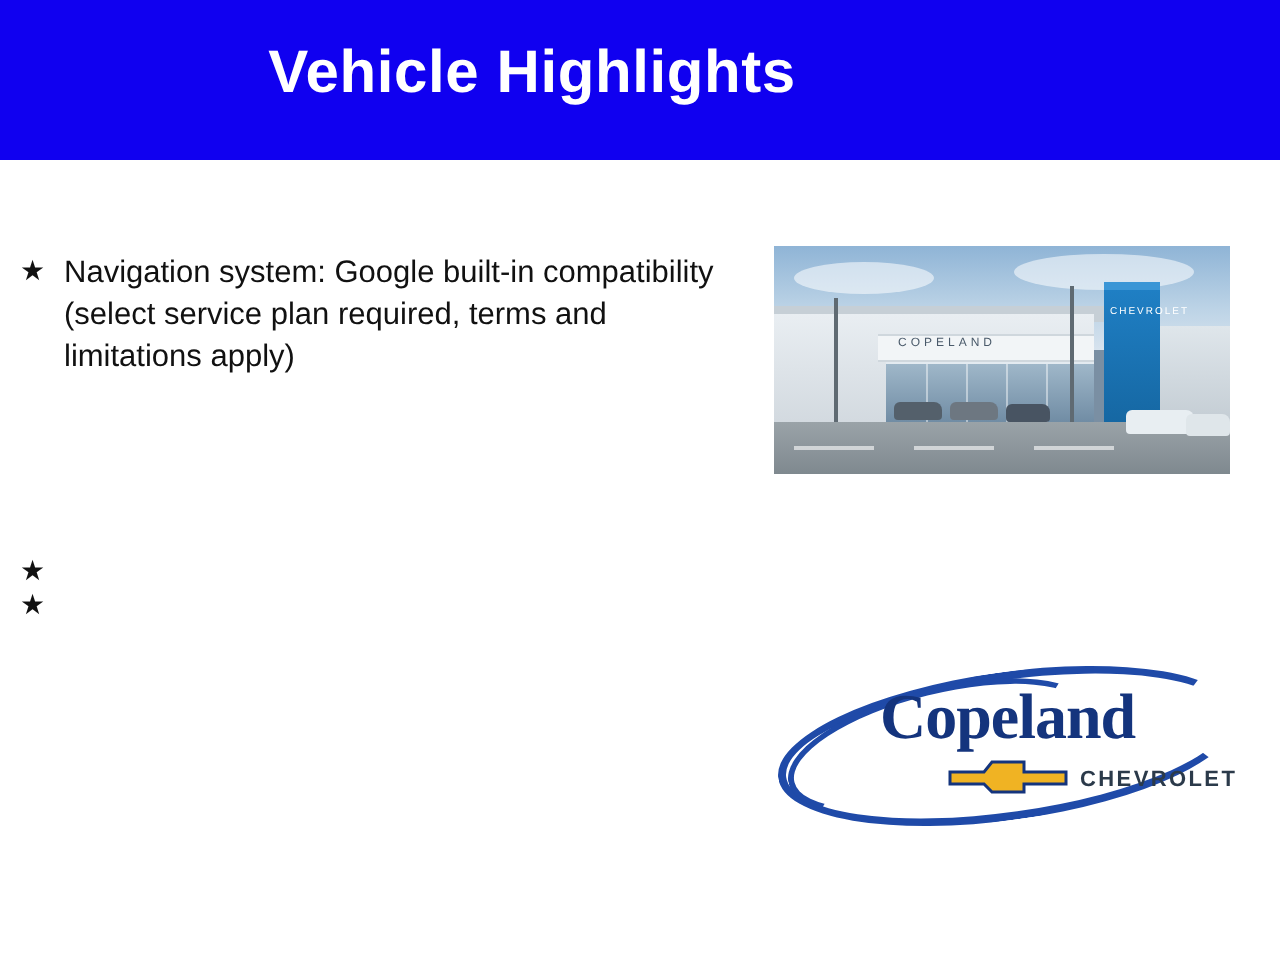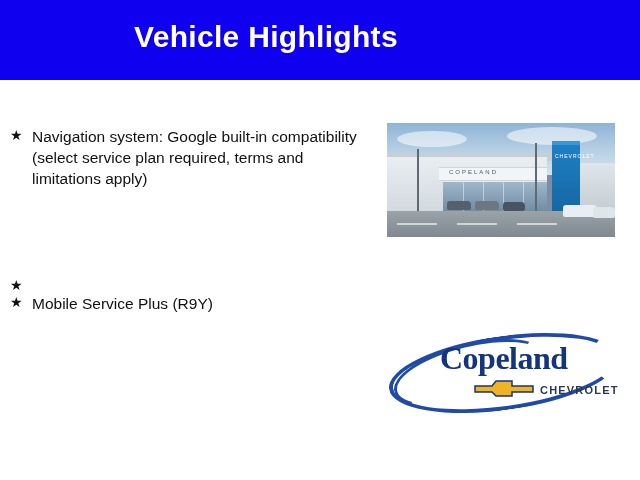--- a/index.html
+++ b/index.html
@@ -240,21 +240,20 @@
       <span class="star">★</span>
       <span>Navigation system: Google built-in compatibility (select service plan required, terms and limitations apply)</span>
     </div>
 
     <div class="bullet b2">
       <span class="star">★</span>
     </div>
 
     <div class="bullet b3">
       <span class="star">★</span>
-      <span>Mobile Service Plus (R9Y)</span>
     </div>
 
   </div>
 
   <div class="photo">
     <div class="sky"></div>
     <div class="cloud c1"></div>
     <div class="cloud c2"></div>
     <div class="bldg-roof"></div>
     <div class="bldg-main"></div>

